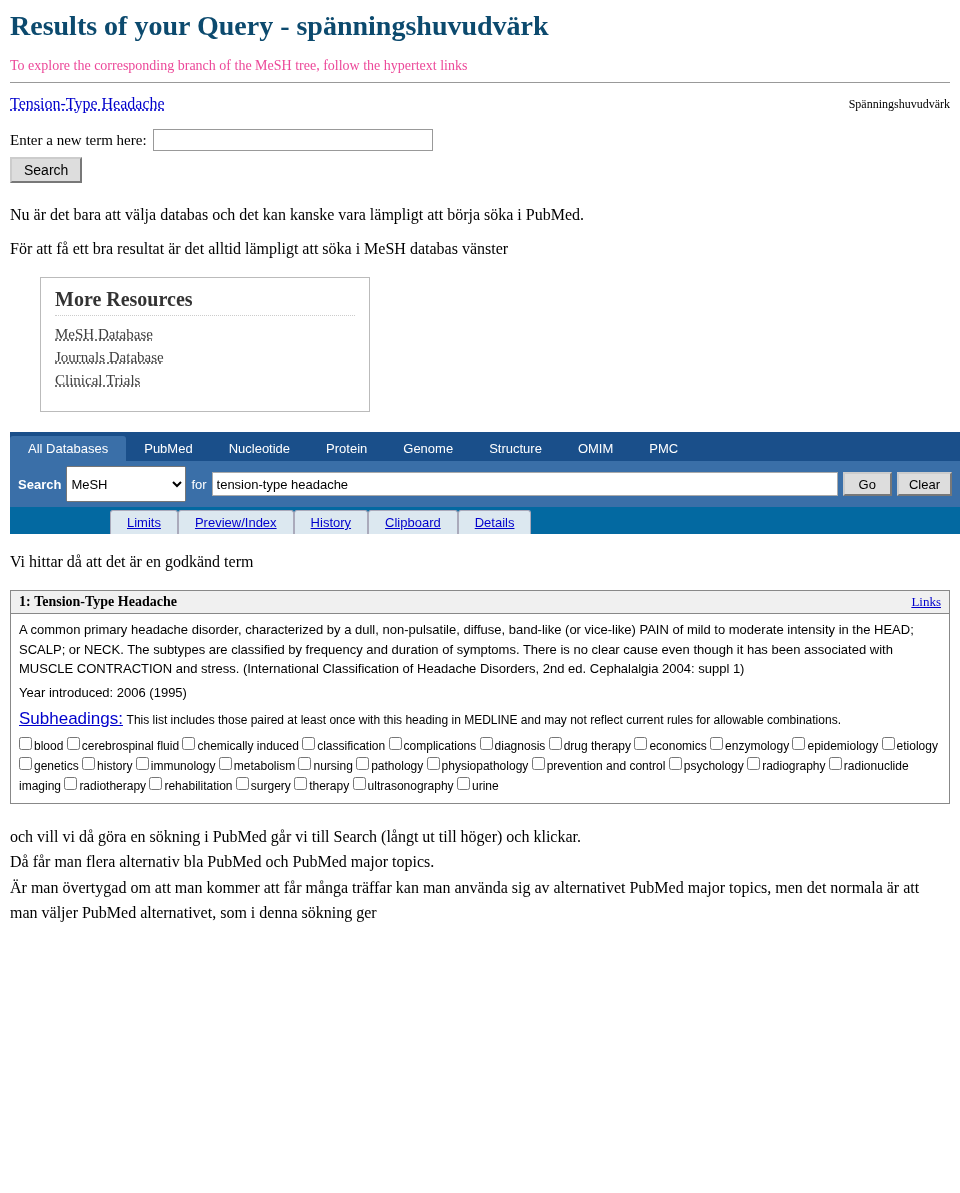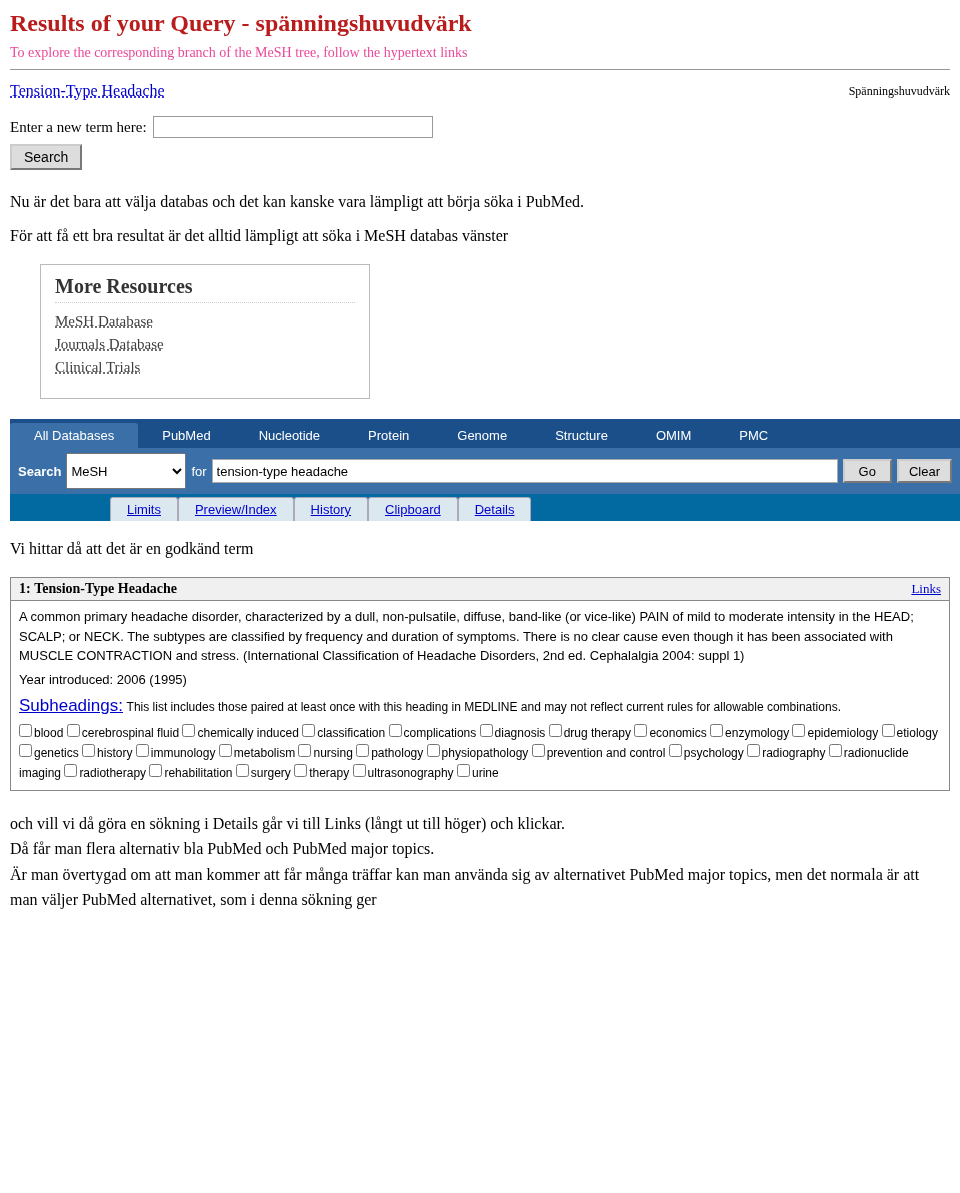--- a/index.html
+++ b/index.html
@@ -10,24 +10,24 @@
       background: #fff;
       width: 960px;
     }
 
     .page-wrapper {
       padding: 10px 10px 20px 10px;
     }
 
     
     .page-title {
-      font-size: 24px;
-      font-weight: bold;
-      color: #b91c1c;
-      margin-bottom: 8px;
+      font-size: 28px;
+      font-weight: bold;
+      color: #0c4a6e;
+      margin-bottom: 16px;
     }
 
     .subtitle {
       font-size: 14px;
       color: #ec4899;
       margin-bottom: 8px;
     }
 
     .divider {
       border: none;
@@ -129,21 +129,21 @@
 
     .ncbi-tabs {
       display: flex;
       background: #1a4f8a;
       padding: 4px 0 0 0;
     }
 
     .ncbi-tab {
       color: #fff;
       font-size: 13px;
-      padding: 5px 24px;
+      padding: 5px 18px;
       cursor: pointer;
       border-radius: 3px 3px 0 0;
       font-family: Arial, sans-serif;
     }
 
     .ncbi-tab.active {
       background: #3a6fa8;
       color: #fff;
     }
 
@@ -374,17 +374,17 @@
       <p>Year introduced: 2006 (1995)</p>
       <p>
         <span class="subheadings-label">Subheadings:</span>
         <span class="subheadings-note">This list includes those paired at least once with this heading in MEDLINE and may not reflect current rules for allowable combinations.</span>
       </p>
       <div class="checkboxes-row" id="checkboxes-container"><input type="checkbox" style=""><span>blood</span> <input type="checkbox" style=""><span>cerebrospinal fluid</span> <input type="checkbox" style=""><span>chemically induced</span> <input type="checkbox" style=""><span>classification</span> <input type="checkbox" style=""><span>complications</span> <input type="checkbox" style=""><span>diagnosis</span> <input type="checkbox" style=""><span>drug therapy</span> <input type="checkbox" style=""><span>economics</span> <input type="checkbox" style=""><span>enzymology</span> <input type="checkbox" style=""><span>epidemiology</span> <input type="checkbox" style=""><span>etiology</span> <input type="checkbox" style=""><span>genetics</span> <input type="checkbox" style=""><span>history</span> <input type="checkbox" style=""><span>immunology</span> <input type="checkbox" style=""><span>metabolism</span> <input type="checkbox" style=""><span>nursing</span> <input type="checkbox" style=""><span>pathology</span> <input type="checkbox" style=""><span>physiopathology</span> <input type="checkbox" style=""><span>prevention and control</span> <input type="checkbox" style=""><span>psychology</span> <input type="checkbox" style=""><span>radiography</span> <input type="checkbox" style=""><span>radionuclide imaging</span> <input type="checkbox" style=""><span>radiotherapy</span> <input type="checkbox" style=""><span>rehabilitation</span> <input type="checkbox" style=""><span>surgery</span> <input type="checkbox" style=""><span>therapy</span> <input type="checkbox" style=""><span>ultrasonography</span> <input type="checkbox" style=""><span>urine</span> </div>
     </div>
   </div>
 
   <div class="outro-text">
-    <p>och vill vi då göra en sökning i Details går vi till Links (långt ut till höger) och klickar.</p>
+    <p>och vill vi då göra en sökning i PubMed går vi till Search (långt ut till höger) och klickar.</p>
     <p>Då får man flera alternativ bla PubMed  och PubMed major topics.</p>
     <p>Är man övertygad om att man kommer att får många träffar kan man använda sig av alternativet PubMed major topics, men det normala är att man väljer PubMed alternativet, som i denna sökning ger</p>
   </div>
 </div>
 
 </body></html>

